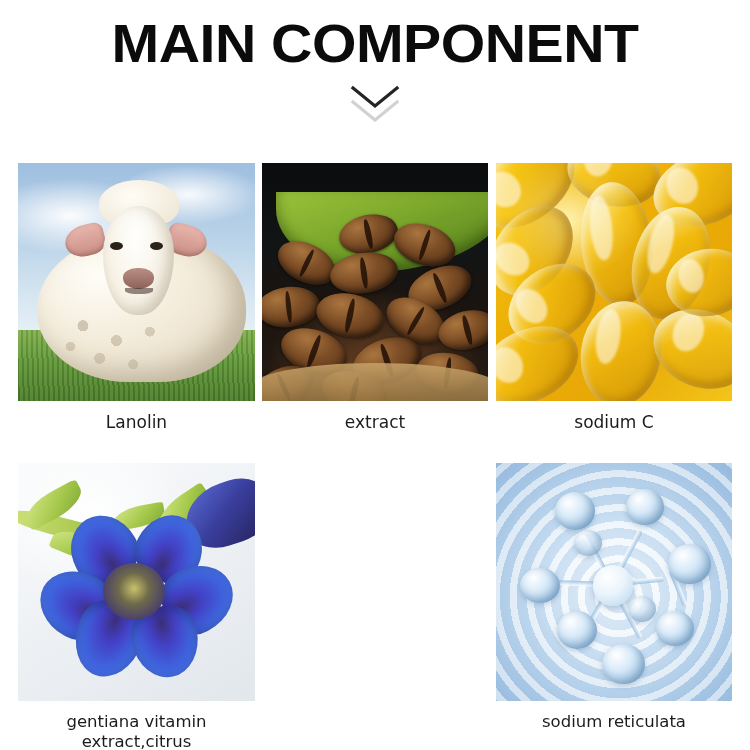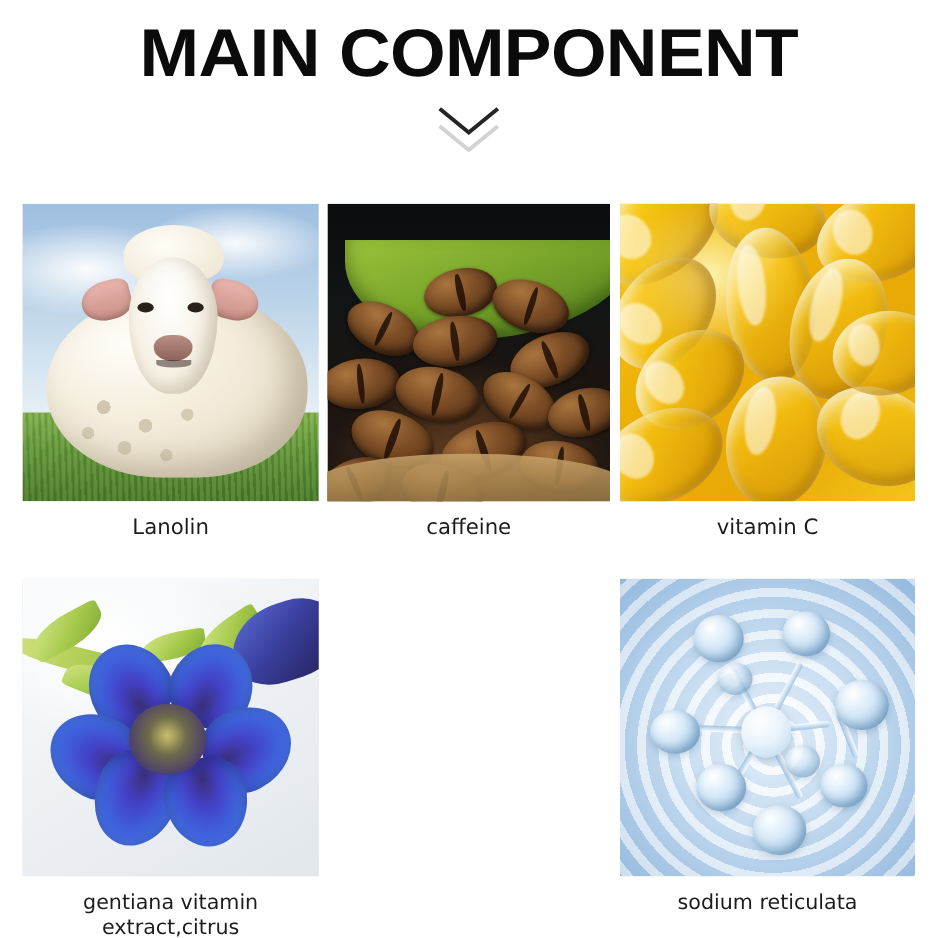--- a/index.html
+++ b/index.html
@@ -434,41 +434,41 @@
             <div class="bean" style="left:78%;top:62%;width:26%;height:16%;transform:rotate(-14deg);"></div>
             <div class="bean" style="left:8%;top:70%;width:30%;height:18%;transform:rotate(20deg);"></div>
             <div class="bean" style="left:40%;top:74%;width:31%;height:18%;transform:rotate(-18deg);"></div>
             <div class="bean" style="left:68%;top:80%;width:28%;height:17%;transform:rotate(8deg);"></div>
             <div class="bean" style="left:-4%;top:86%;width:27%;height:16%;transform:rotate(-24deg);"></div>
             <div class="bean" style="left:26%;top:88%;width:29%;height:17%;transform:rotate(14deg);"></div>
           </div>
           <div class="coffee-rim"></div>
         </div>
       </div>
-      <div class="caption">caffeine</div>
+      <div class="caption">extract</div>
     </div>
 
     <div class="cell c2">
       <div class="thumb">
         <div class="scene">
           <div class="caps-bg"></div>
           <div class="cap" style="left:-10%;top:-6%;width:46%;height:30%;transform:rotate(-38deg);"></div>
           <div class="cap" style="left:30%;top:-10%;width:40%;height:28%;transform:rotate(12deg);"></div>
           <div class="cap" style="left:66%;top:-4%;width:44%;height:30%;transform:rotate(-20deg);"></div>
           <div class="cap" style="left:36%;top:8%;width:30%;height:52%;transform:rotate(-6deg);"></div>
           <div class="cap" style="left:58%;top:18%;width:32%;height:48%;transform:rotate(14deg);"></div>
           <div class="cap" style="left:-6%;top:22%;width:42%;height:30%;transform:rotate(-52deg);"></div>
           <div class="cap" style="left:4%;top:44%;width:40%;height:30%;transform:rotate(-36deg);"></div>
           <div class="cap" style="left:36%;top:58%;width:34%;height:44%;transform:rotate(8deg);"></div>
           <div class="cap" style="left:-8%;top:70%;width:44%;height:30%;transform:rotate(-26deg);"></div>
           <div class="cap" style="left:66%;top:62%;width:42%;height:32%;transform:rotate(22deg);"></div>
           <div class="cap" style="left:72%;top:36%;width:36%;height:28%;transform:rotate(-10deg);"></div>
         </div>
       </div>
-      <div class="caption">vitamin C</div>
+      <div class="caption">sodium C</div>
     </div>
   </div>
 
   <div class="row row2">
 
     <div class="cell c0">
       <div class="thumb">
         <div class="scene">
           <div class="gent-bg"></div>
           <div class="gent-stem"></div>

